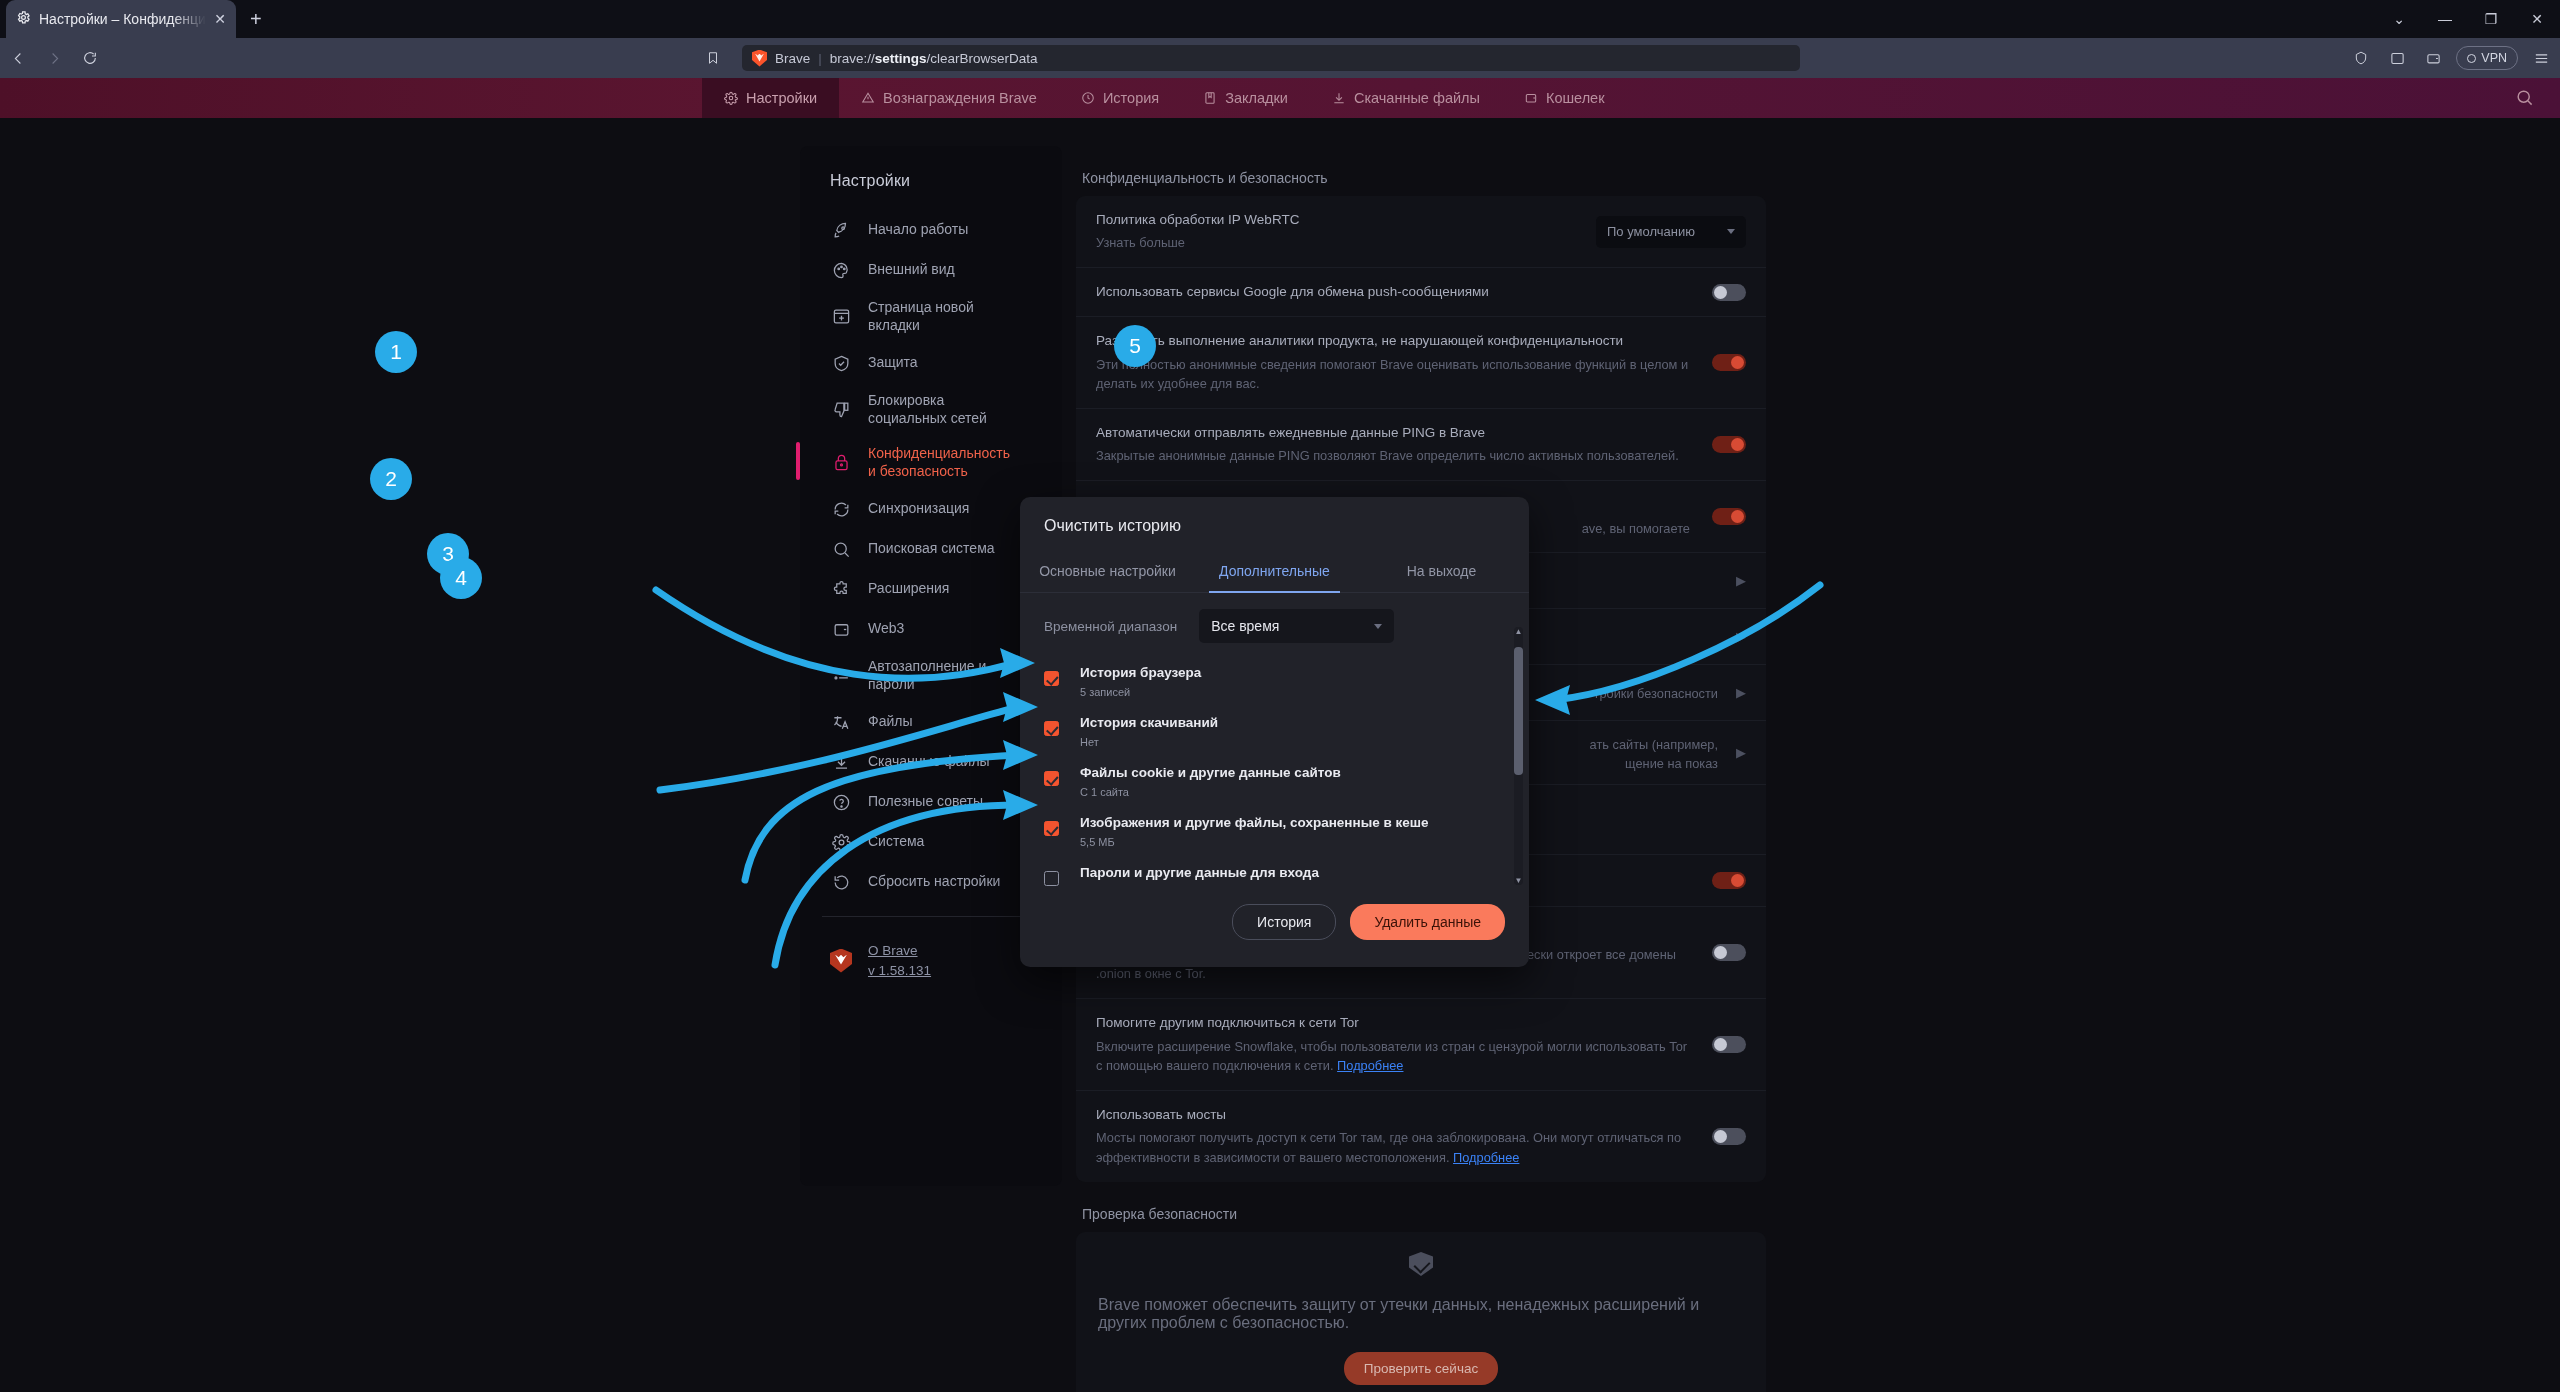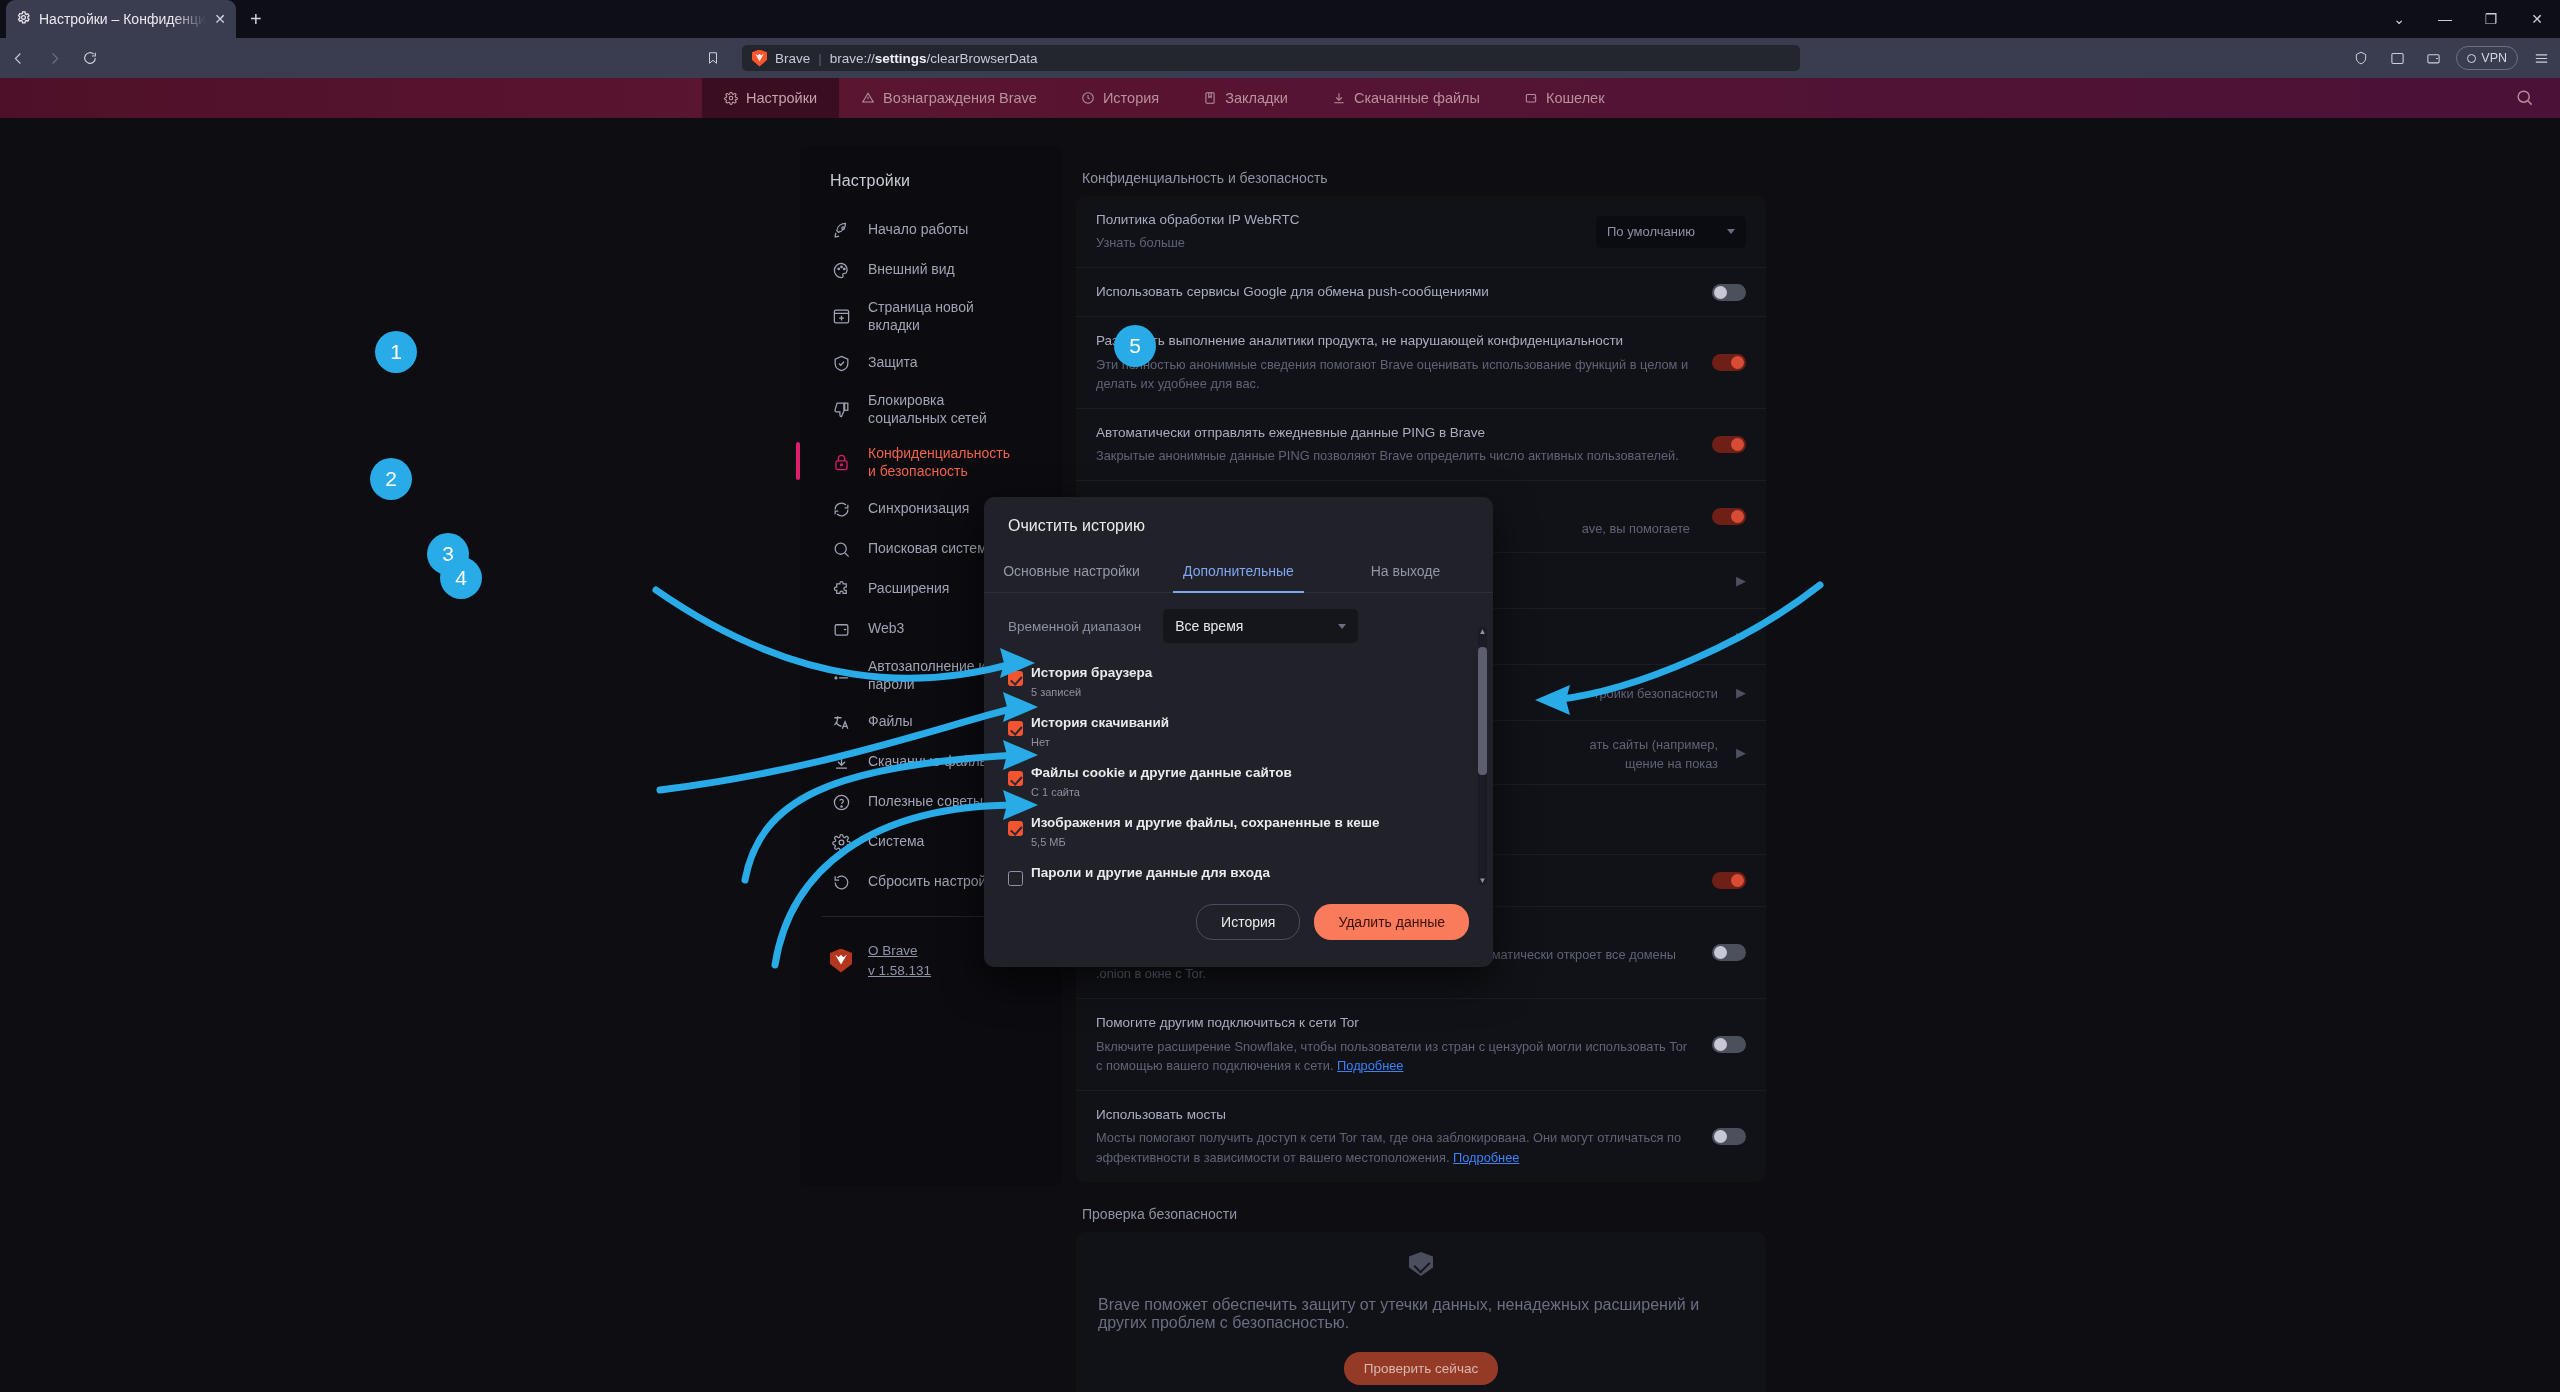--- a/index.html
+++ b/index.html
@@ -141,36 +141,36 @@
   .safety-icon { width:24px; height:27px; background:#4b4e5c;
     clip-path:polygon(50% 0,100% 18%,100% 64%,50% 100%,0 64%,0 18%); position:relative; flex:0 0 24px;}
   .safety-icon::after{content:"";position:absolute;left:6px;top:8px;width:12px;height:8px;
     border-left:2px solid #15161c;border-bottom:2px solid #15161c;transform:rotate(-45deg);}
   .btn-checknow {
     background:#963a28; color:#d8b8b0; border:none; border-radius:16px;
     padding:9px 20px; font-size:13.5px; white-space:nowrap;
   }
 
   
-  .modal-shadow { position:absolute; left:984px; top:497px; width:509px; height:470px;
+  .modal-shadow { position:absolute; left:1020px; top:497px; width:509px; height:470px;
     background:#212229; border-radius:10px; box-shadow:0 14px 40px rgba(0,0,0,.6); }
   .modal-title { color:#e9eaf0; font-size:16px; padding:20px 24px 16px 24px; }
   .tabs { display:flex; border-bottom:1px solid #2c2e38; padding:0 4px; }
   .mtab { flex:1; text-align:center; padding:12px 0 13px; color:#9296a6; font-size:14px; position:relative; }
   .mtab.active { color:#7fa6f0; }
   .mtab.active::after { content:""; position:absolute; left:18px; right:18px; bottom:-1px; height:2px; background:#7fa6f0; }
   .modal-body { position:relative; height:295px; overflow:hidden; }
   .range-row { display:flex; align-items:center; gap:22px; padding:16px 24px 14px 24px; }
   .range-lbl { color:#8d91a1; font-size:13.5px; }
   .range-sel {
     width:195px; height:34px; background:#15161c; border-radius:5px; color:#e6e7ee;
     display:flex; align-items:center; justify-content:space-between; padding:0 12px; font-size:14px;
   }
   .check-list { padding:0 24px 0 24px; }
-  .check-item { display:flex; align-items:flex-start; gap:8px; padding:6px 0 7px; }
+  .check-item { display:flex; align-items:flex-start; gap:21px; padding:6px 0 7px; }
   .cb { width:15px; height:15px; border-radius:2.5px; border:1.7px solid #8e92a2; flex:0 0 15px; margin-top:8px; }
   .cb.checked { background:#f4542f; border-color:#f4542f; position:relative; }
   .cb.checked::after {
     content:""; position:absolute; left:3.5px; top:1.5px; width:5px; height:8.5px;
     border-right:2px solid #2a2b33; border-bottom:2px solid #2a2b33; transform:rotate(42deg);
   }
   .ci-t1 { color:#e9eaf0; font-size:13.5px; font-weight:700; line-height:1.45; }
   .ci-t2 { color:#8d91a1; font-size:11px; line-height:1.5; margin-top:1px; }
   .mscroll { position:absolute; right:6px; top:34px; width:9px; height:258px; }
   .mscroll .track { position:absolute; inset:0; background:#1b1c23; border-radius:4px; }

